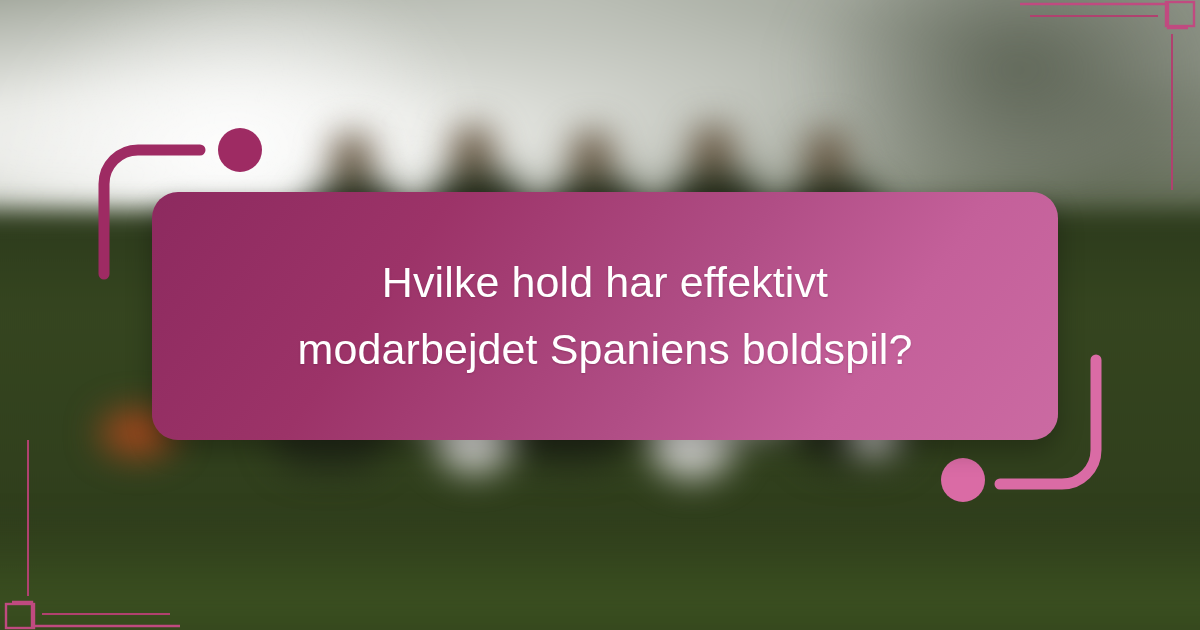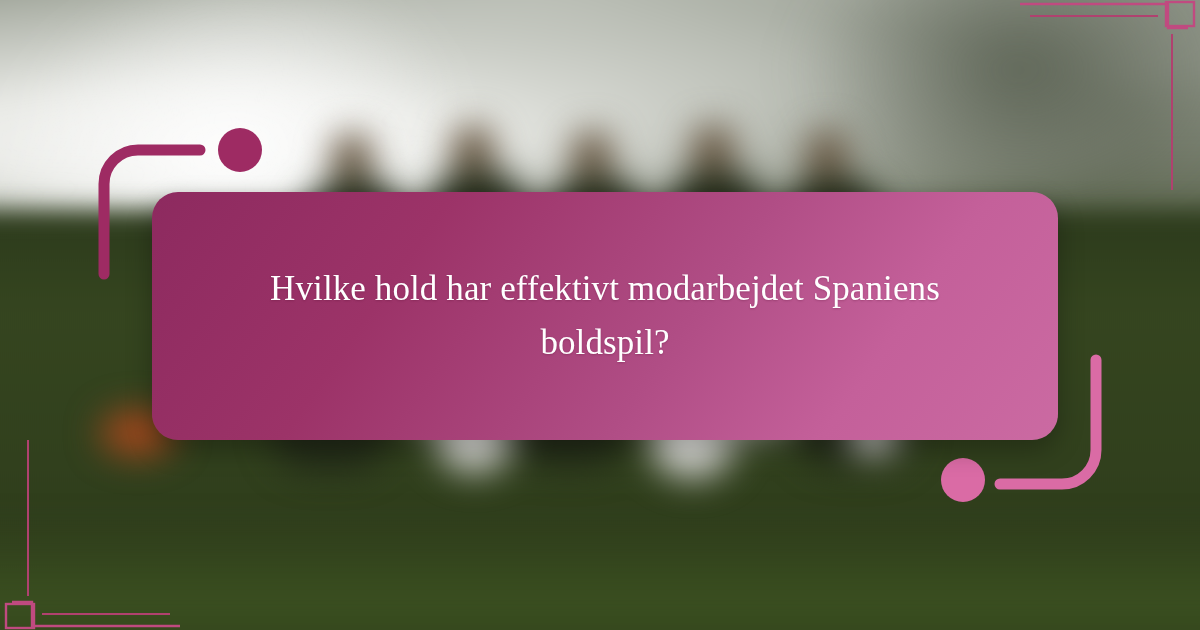--- a/index.html
+++ b/index.html
@@ -115,28 +115,27 @@
     box-shadow: 0 10px 26px rgba(0,0,0,0.28);
     display: flex;
     align-items: center;
     justify-content: center;
     box-sizing: border-box;
     padding: 20px 70px;
   }
   .card-title {
     margin: 0;
     color: #ffffff;
-    font-size: 35px;
+    font-size: 43px;
     line-height: 1.55;
     font-weight: 400;
     text-align: center;
     letter-spacing: 0.1px;
     text-shadow: 0 1px 2px rgba(80,10,45,0.25);
     max-width: 690px;
-    font-family: Liberation Serif, serif;
   }
 </style>
 </head>
 <body>
 
 <div id="stage">
 
   <div class="bg-photo">
     <div class="bg-sky"></div>
     <div class="bg-ceiling-sheen"></div>

